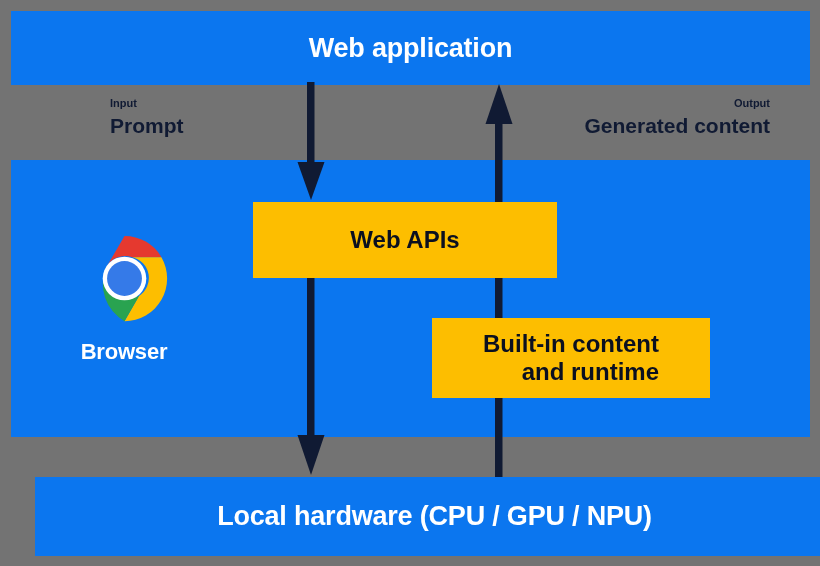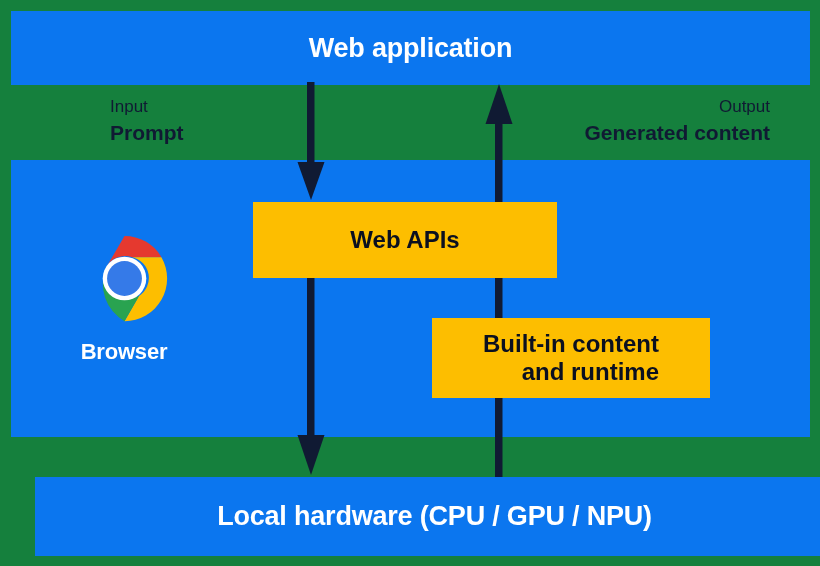--- a/index.html
+++ b/index.html
@@ -7,21 +7,21 @@
     padding: 0;
     background: #ffffff;
   }
   body {
     font-family: "Liberation Sans", sans-serif;
   }
   #canvas {
     position: relative;
     width: 820px;
     height: 566px;
-    background: #15803d;
+    background: #737373;
     overflow: hidden;
   }
   .band {
     position: absolute;
     left: 11px;
     width: 799px;
     background: #0b76ef;
     display: flex;
     align-items: center;
     justify-content: center;
@@ -38,22 +38,22 @@
     line-height: 1;
   }
 
   
   .flow-label {
     position: absolute;
     line-height: 1.15;
     color: #101a33;
   }
   .flow-label .kicker {
-    font-size: 17px;
-    font-weight: 400;
+    font-size: 11px;
+    font-weight: 700;
     display: block;
   }
   .flow-label .value {
     font-size: 21px;
     font-weight: bold;
     display: block;
     margin-top: 4px;
   }
   #label-input  { left: 110px; top: 97px;  text-align: left; }
   #label-output { right: 50px; top: 97px;  text-align: right; }

